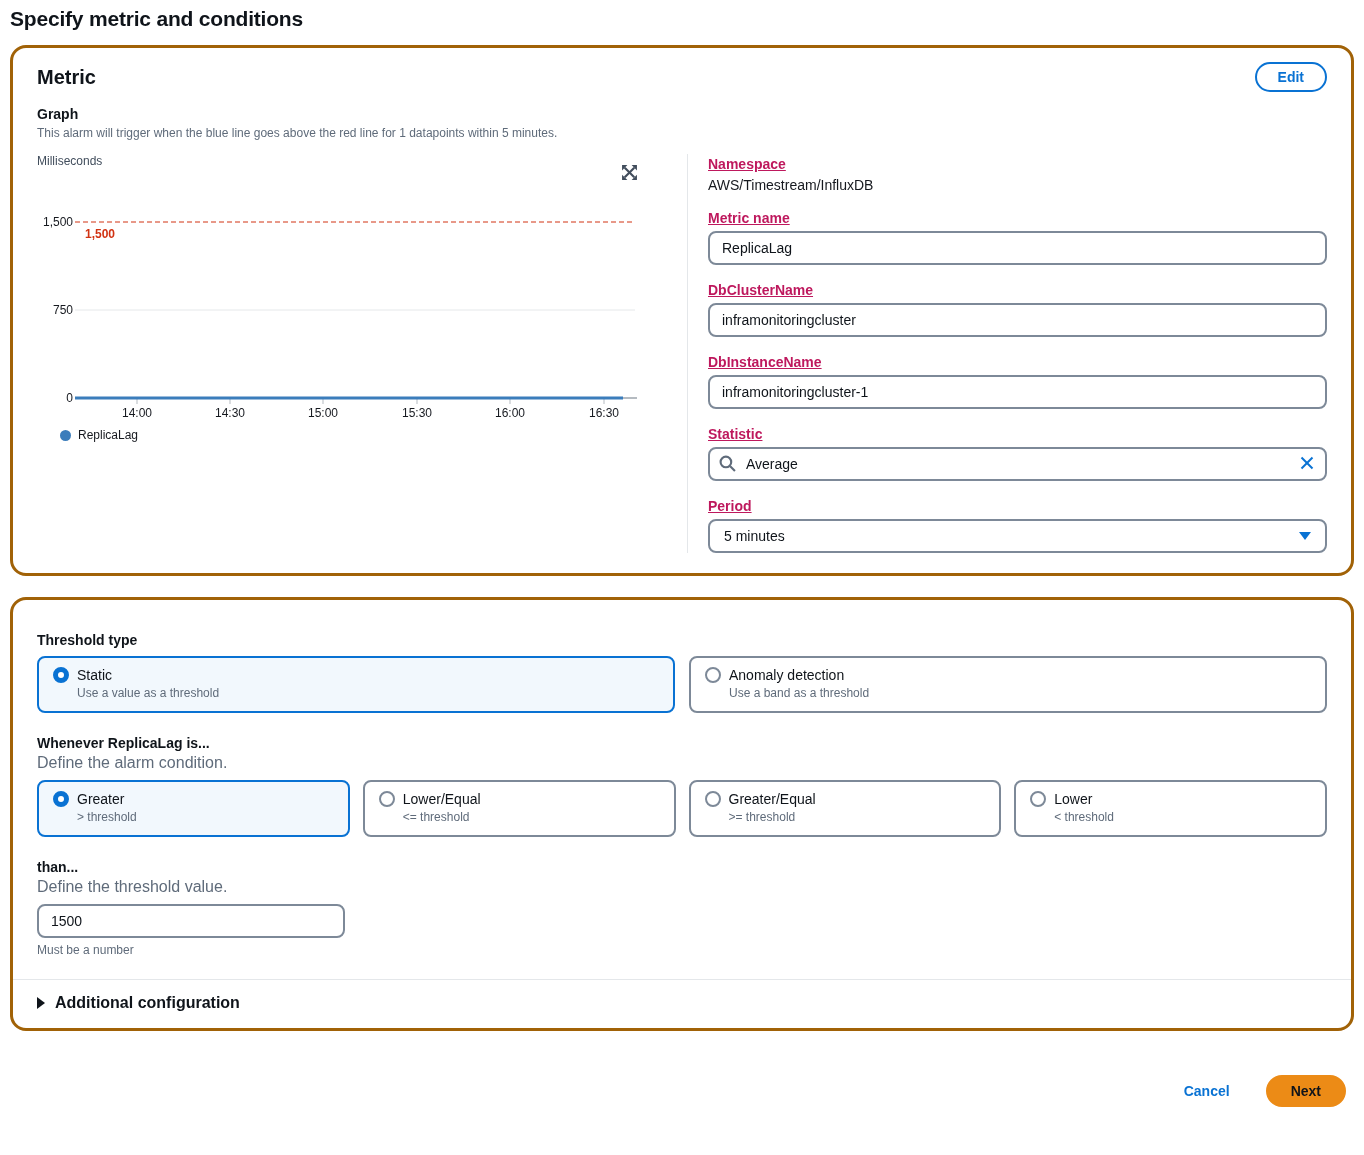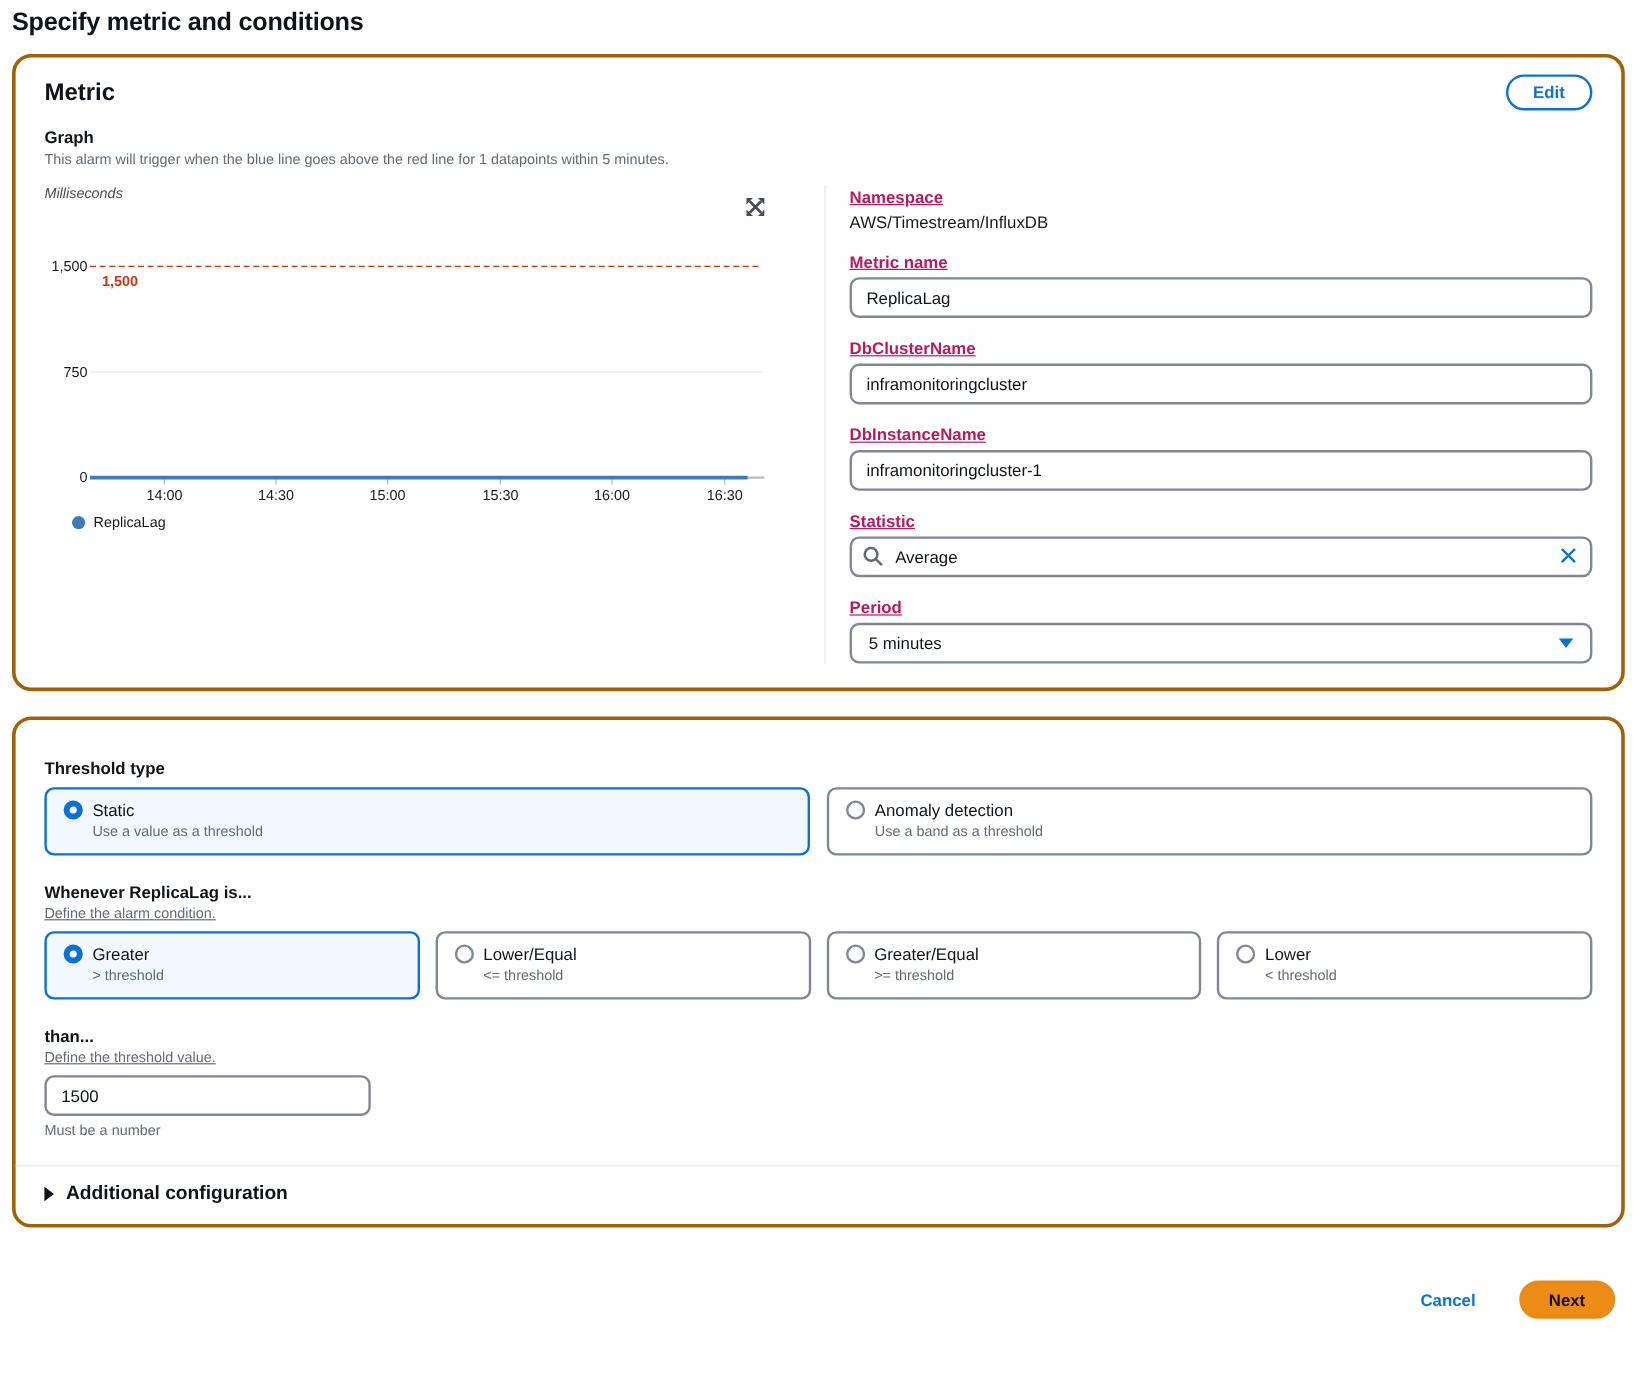--- a/index.html
+++ b/index.html
@@ -27,21 +27,21 @@
   .graph-label { font-size:14px; font-weight:700; margin-top:14px; }
   .graph-desc  { font-size:12px; color:#5f6b7a; margin-top:4px; }
 
   .content-row { display:flex; margin-top:14px; }
   .chart-col { width:650px; position:relative; height:306px; flex:none; }
   .divider-v { width:1px; background:#e4e7ea; flex:none; }
   .form-col { flex:1; padding-left:20px; padding-top:2px; }
 
   
   .chart-abs { position:absolute; font-size:12px; color:#16191f; }
-  .unit-label { left:0; top:36; color:#414d5c;font-style:italic; }
+  .unit-label { left:0; top:36; color:#414d5c; }
   .ytick { width:36px; text-align:right; }
   .red-thresh-label { font-weight:700; }
   .xtick { width:64px; text-align:center; }
   .legend { display:flex; align-items:center; gap:7px; }
   .legend-dot { width:11px; height:11px; border-radius:50%; flex:none; }
   .expand-btn { position:absolute; left:584; top:10px; background:none; border:none; padding:0; cursor:pointer; }
 
   
   .field { margin-bottom:17px; }
   .field-label { font-size:14px; font-weight:700; color:#be185d; margin-bottom:5px;text-decoration:underline; }
@@ -60,33 +60,33 @@
     padding:0 14px; background:#fff; display:flex; align-items:center;
     justify-content:space-between; cursor:pointer;
   }
   .caret-down { width:0; height:0; border-left:6px solid transparent; border-right:6px solid transparent; border-top:8px solid #0972d3; }
 
   
   .cond-card { padding:0; }
   .cond-inner { padding:16px 24px 22px 24px; }
   .cond-title { font-size:20px; font-weight:700; }
   .section-label { font-size:14px; font-weight:700; margin-top:16px; }
-  .section-desc { font-size:12px; color:#5f6b7a; margin-top:3px;text-decoration:underline; }
+  .section-desc { font-size:16px; color:#5f6b7a; margin-top:3px; }
   .tiles { display:flex; gap:14px; margin-top:8px; }
   .tile {
     flex:1; border:2px solid #7d8998; border-radius:8px; background:#fff;
     padding:9px 14px 11px 14px; cursor:pointer;
   }
   .tile.selected { border-color:#0972d3; background:#f2f8fd; }
   .tile-head { display:flex; align-items:center; gap:8px; }
   .radio { width:16px; height:16px; border-radius:50%; border:2px solid #7d8998; background:#fff; flex:none; }
   .radio.checked { border:5px solid #0972d3; }
   .tile-label { font-size:14px; color:#0f141a; }
   .tile-desc { font-size:12px; color:#5f6b7a; margin:3px 0 0 24px; }
-  .than-input { width:272px; }
+  .than-input { width:308px; }
   .hint { font-size:12px; color:#5f6b7a; margin-top:5px; }
   .divider-h { border-top:1px solid #e4e7ea; margin-top:22px; }
   .expander { display:flex; align-items:center; gap:10px; padding:14px 24px 16px 24px; cursor:pointer; }
   .expander-caret { width:0; height:0; border-top:6px solid transparent; border-bottom:6px solid transparent; border-left:8px solid #0f141a; }
   .expander-label { font-size:16px; font-weight:700; }
 
   
   .footer { display:flex; justify-content:flex-end; align-items:center; gap:30px; margin-top:44px; padding-right:8px; }
   .cancel-link { color:#0972d3; font-weight:700; font-size:14px; background:none; border:none; cursor:pointer; font-family:"Liberation Sans", sans-serif; }
   .next-btn {

